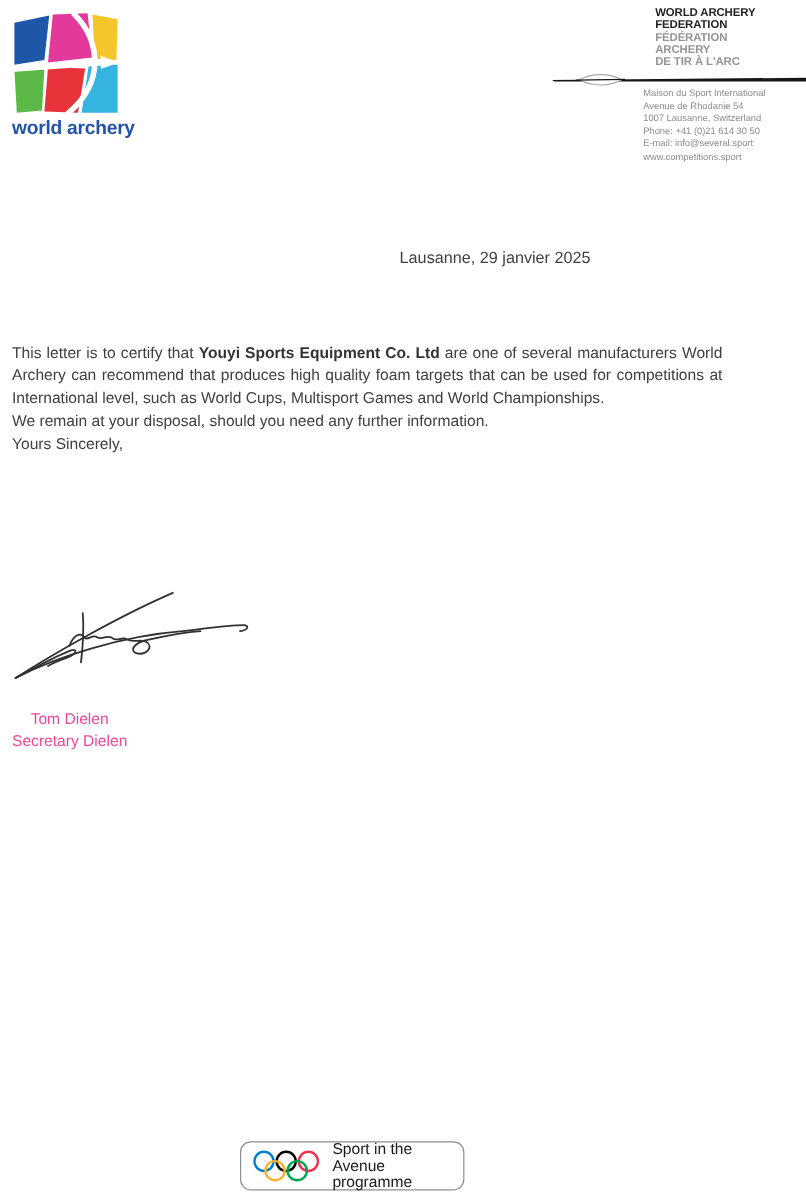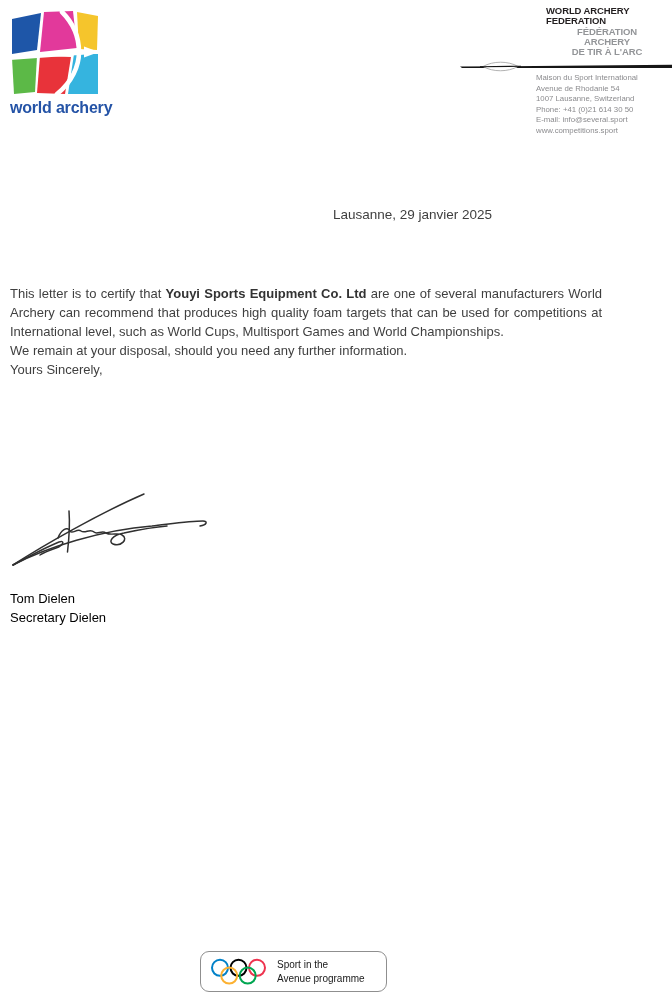--- a/index.html
+++ b/index.html
@@ -28,21 +28,21 @@
     white-space: nowrap;
   }
 
   
   .org-block {
     position: absolute; left: 546px; top: 6px; width: 122px;
     font-weight: 700; font-size: 9.5px; line-height: 10.3px;
     letter-spacing: -0.1px;
   }
   .org-name-en { color: #231f20; }
-  .org-name-fr { color: #939598; text-align: center; }
+  .org-name-fr { color: #939598; }
 
   .arrow-graphic { position: absolute; left: 460px; top: 59px; width: 212px; height: 14px; }
 
   .address-block {
     position: absolute; left: 536px; top: 73px; width: 124px;
     font-size: 7.8px; line-height: 10.6px; color: #8b8b8e;
     letter-spacing: 0;
   }
 
   
@@ -58,35 +58,35 @@
   .letter-body p { margin: 0; }
   .para-main { margin-top: 19px; text-align: justify; }
   .para-main b { color: #333333; }
   .para-second { margin-top: 19px; }
   .closing { margin-top: 20px; }
 
   .signature-svg { position: absolute; left: 2px; top: 484px; width: 215px; height: 90px; }
 
   .signer-block {
     position: absolute; left: 10px; top: 589px;
-    font-size: 13px; line-height: 19px; color: #000000;
+    font-size: 13px; line-height: 19px; color: #ec4899; text-align: center;
   }
 
   
   .footer-badge {
     position: absolute; left: 200px; top: 951px;
     width: 187px; height: 41px;
     border: 1.2px solid #8f8f8f; border-radius: 9px;
     background: #ffffff;
     display: flex; align-items: center;
   }
   .rings-svg { width: 58px; height: 28px; margin-left: 9px; flex: 0 0 auto; }
   .badge-text {
     margin-left: 9px;
-    font-size: 10px; line-height: 13.5px; color: #1a1a1a;
+    font-size: 13px; line-height: 13.5px; color: #1a1a1a;
   }
 </style>
 </head>
 <body>
 
 <div class="page">
 
   <div class="logo-block">
     <svg class="logo-mark" viewBox="0 0 90 86" aria-hidden="true">
 

